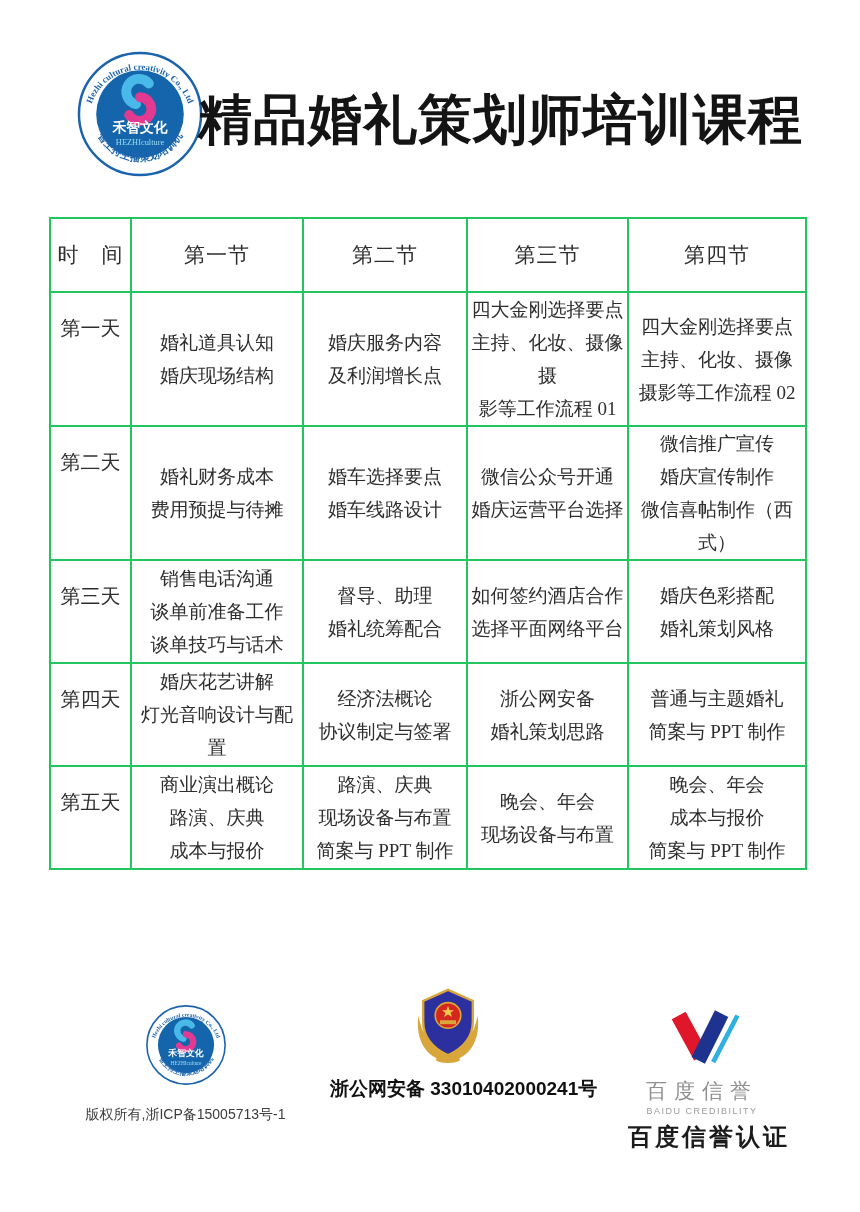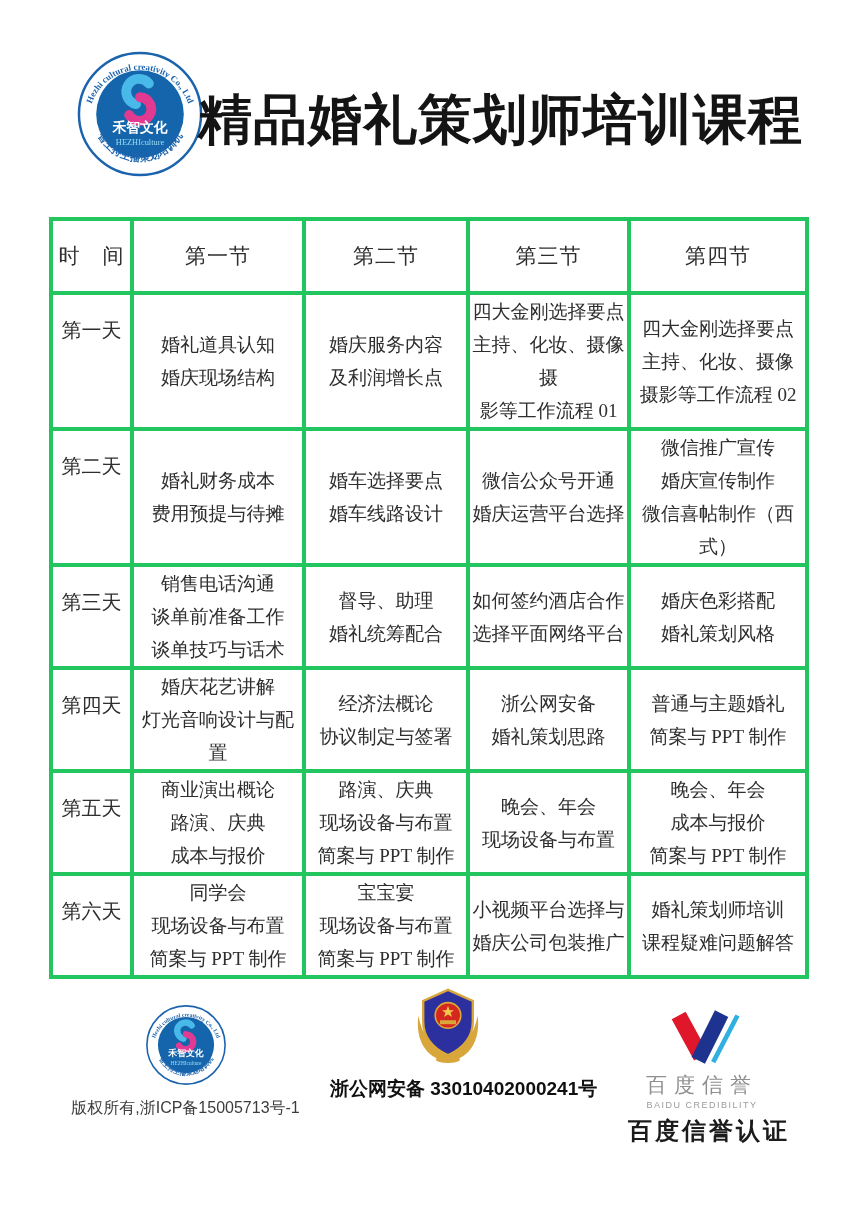--- a/index.html
+++ b/index.html
@@ -14,43 +14,43 @@
   .page-title {
     position:absolute; left:198px; top:84px; white-space:nowrap;
     font-size:54px; font-weight:bold; letter-spacing:1px; color:#141414;
   }
   
   table.course {
     position:absolute; left:49px; top:217px; width:756px;
     border-collapse:collapse; table-layout:fixed;
   }
   table.course th, table.course td {
-    border:4px solid #22c55e; text-align:center; color:#2e2e2e;
+    border:2px solid #22c55e; text-align:center; color:#2e2e2e;
   }
   table.course thead tr { height:74px; }
   table.course tbody tr { height:103px; }
   th.col-head { font-size:21px; font-weight:normal; letter-spacing:1px; }
   th.day-cell { font-size:20px; font-weight:normal; vertical-align:top; padding-top:22px; }
   td.course-cell {
     font-size:19px; line-height:33px; vertical-align:middle;
     white-space:pre-line;
   }
   
   .footer-left  { position:absolute; left:58px;  top:1004px; width:255px; text-align:center; }
   .footer-center{ position:absolute; left:330px; top:981px;  width:236px; text-align:center; }
   .footer-right { position:absolute; left:628px; top:1008px; width:148px; text-align:center; }
   .copyright-text {
-    margin-top:8px; font-family:"Liberation Sans","DejaVu Sans",sans-serif;
-    font-size:16px; color:#3c3c3c; white-space:nowrap;
+    margin-top:16px; font-family:"Liberation Sans","DejaVu Sans",sans-serif;
+    font-size:14px; color:#3c3c3c; white-space:nowrap;
   }
   .police-text {
     margin-top:3px; font-family:"Liberation Sans","DejaVu Sans",sans-serif;
     font-size:19px; font-weight:bold; color:#101010; white-space:nowrap;
   }
-  .baidu-cn  { margin-top:1px; font-family:"Liberation Sans",sans-serif; font-size:21px; color:#8f8f8f; letter-spacing:7px; white-space:nowrap; }
+  .baidu-cn  { margin-top:7px; font-family:"Liberation Sans",sans-serif; font-size:21px; color:#8f8f8f; letter-spacing:7px; white-space:nowrap; }
   .baidu-en  { margin-top:1px; font-family:"Liberation Sans",sans-serif; font-size:9px;  color:#9a9a9a; letter-spacing:1.5px; white-space:nowrap; }
   .baidu-cert{ margin-top:5px; font-family:"Liberation Sans",sans-serif; font-size:24px; font-weight:bold; color:#1b1b1b; letter-spacing:3px; white-space:nowrap; }
 </style>
 </head>
 <body>
 
 <div class="page">
 
   <div class="logo-lg">
     <svg viewBox="0 0 130 130" width="128" height="128">
@@ -147,33 +147,20 @@
 路演、庆典
 成本与报价</td>
         <td class="course-cell">路演、庆典
 现场设备与布置
 简案与 PPT 制作</td>
         <td class="course-cell">晚会、年会
 现场设备与布置</td>
         <td class="course-cell">晚会、年会
 成本与报价
 简案与 PPT 制作</td>
-      </tr>
-      <tr>
-        <th class="day-cell">第六天</th>
-        <td class="course-cell">同学会
-现场设备与布置
-简案与 PPT 制作</td>
-        <td class="course-cell">宝宝宴
-现场设备与布置
-简案与 PPT 制作</td>
-        <td class="course-cell">小视频平台选择与
-婚庆公司包装推广</td>
-        <td class="course-cell">婚礼策划师培训
-课程疑难问题解答</td>
       </tr>
     </tbody>
   </table>
 
   <div class="footer-left">
     <span class="logo-sm">
       <svg viewBox="0 0 130 130" width="82" height="82">
         <circle cx="65" cy="65" r="62" fill="#ffffff" stroke="#1b64ad" stroke-width="2.5"></circle>
         <circle cx="65" cy="65" r="44.5" fill="#1565ac"></circle>
         <g>

